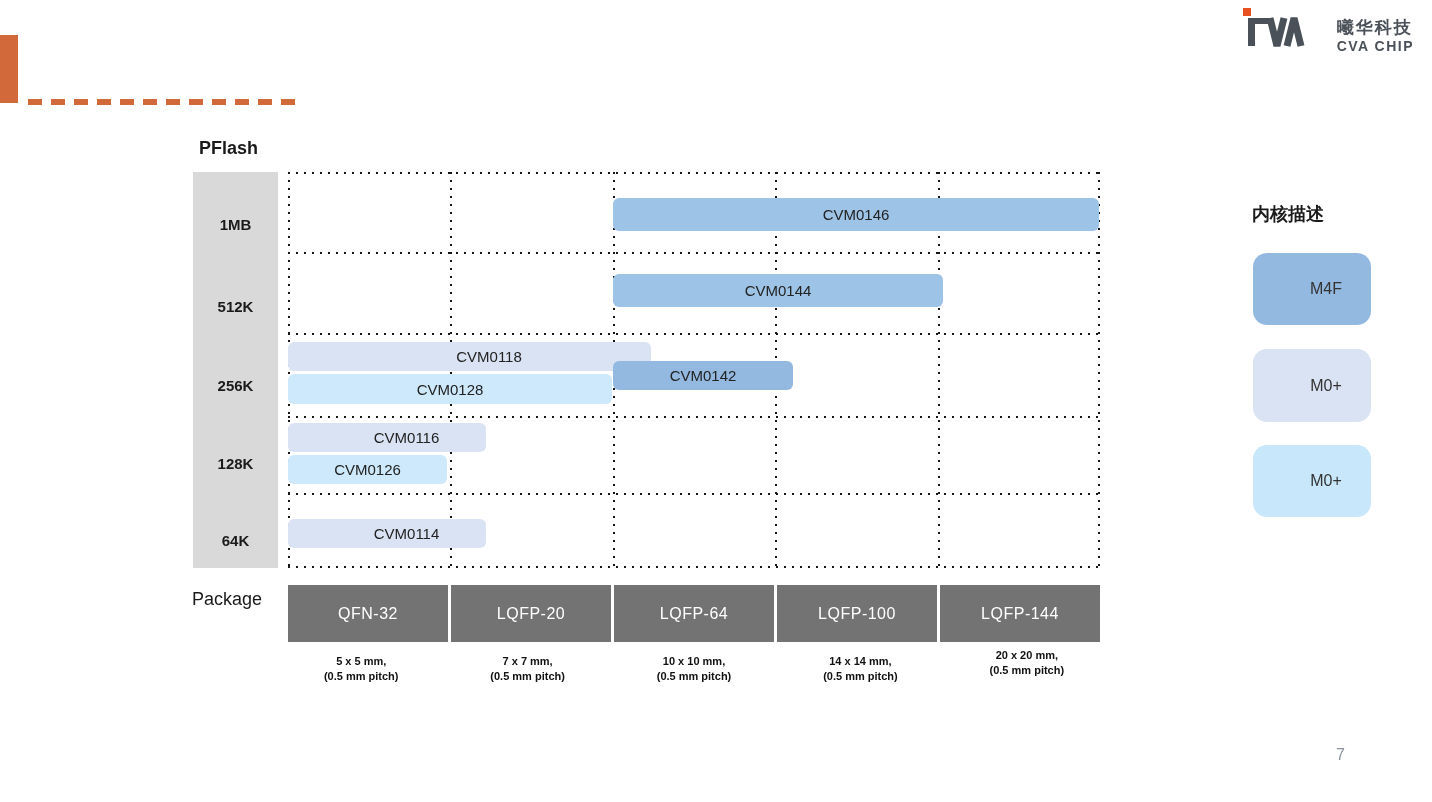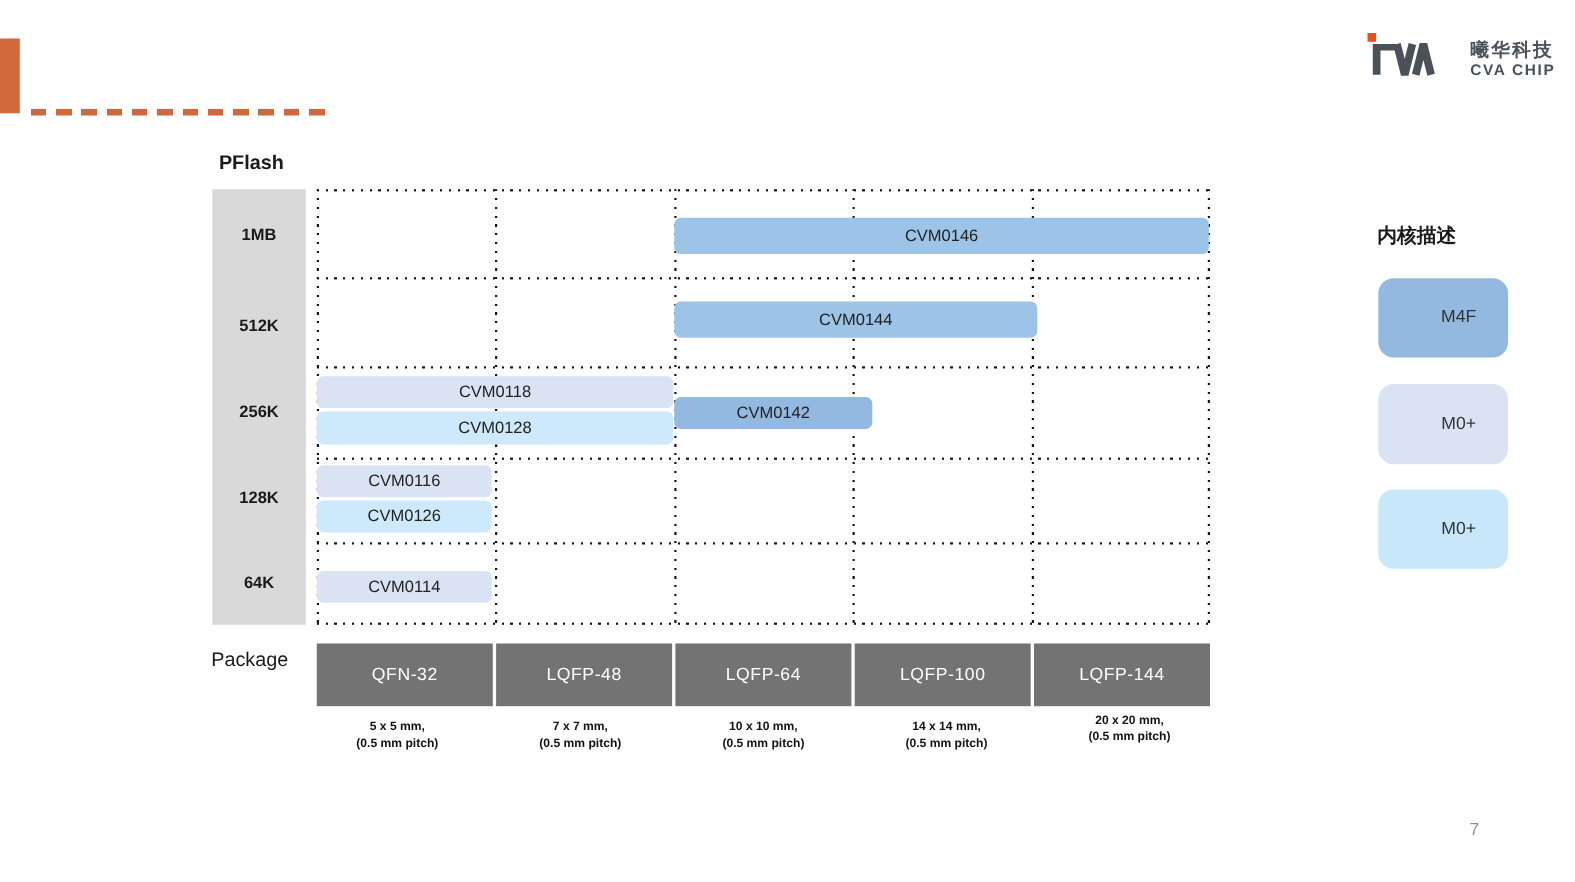--- a/index.html
+++ b/index.html
@@ -7,45 +7,45 @@
          font-family:"Liberation Sans",sans-serif;color:#1a1a1a;}
 
   
   .accent-bar{position:absolute;left:0;top:35px;width:18px;height:68px;background:#d2693b;}
   .page-title{position:absolute;left:34px;top:48px;margin:0;font-family:"DejaVu Serif","Liberation Serif",serif;
               font-size:29px;font-weight:700;color:#111;letter-spacing:1px;}
   .title-dashes{position:absolute;left:28px;top:99px;width:268px;height:6px;
                 background:repeating-linear-gradient(to right,#d2693b 0 14px,transparent 14px 23px);}
 
   
-  .logo{position:absolute;right:18px;top:30px;display:flex;align-items:center;gap:28px;}
+  .logo{position:absolute;right:18px;top:8px;display:flex;align-items:flex-end;gap:28px;}
   .logo-text{display:flex;flex-direction:column;line-height:1.15;color:#4a5158;}
   .logo-cn{font-size:17px;font-weight:700;letter-spacing:2px;}
   .logo-en{font-size:14px;font-weight:700;letter-spacing:1.5px;}
 
   
   .pflash-label{position:absolute;left:199px;top:138px;font-size:18px;font-weight:700;}
   .package-label{position:absolute;left:192px;top:589px;font-size:18px;font-weight:400;}
   .flash-col{position:absolute;left:193px;top:172px;width:85px;height:396px;background:#d9d9d9;}
   .flash-row-label{position:absolute;left:0;width:85px;text-align:center;font-size:15px;font-weight:700;
-                   transform:translateY(-50%);}
+                   transform:translateY(-50%);margin-top:10px;}
 
   
   .grid{position:absolute;left:288px;top:172px;width:812px;height:396px;}
   .vline{position:absolute;top:0;bottom:0;width:2px;
          background:repeating-linear-gradient(to bottom,#151515 0 2px,transparent 2px 8px);}
   .hline{position:absolute;left:0;right:0;height:2px;
          background:repeating-linear-gradient(to right,#151515 0 2px,transparent 2px 8px);}
 
   
   .bar{position:absolute;border-radius:6px;display:flex;align-items:center;justify-content:center;
        font-size:15px;color:#222;}
   .bar-m4f{background:#9dc3e6;}
   .bar-m4f-dark{background:#93b9e0;}
-  .bar-m0-lav{background:#dae3f3;}
+  .bar-m0-lav{background:#dae3f3;padding-left:39px;}
   .bar-m0-blue{background:#cde9fb;}
 
   
   .pkg-row{position:absolute;left:288px;top:585px;width:812px;height:57px;display:flex;gap:3px;}
   .pkg-cell{flex:1;background:#737373;color:#fff;display:flex;align-items:center;justify-content:center;
             font-size:16px;letter-spacing:0.5px;}
   .pkg-size-row{position:absolute;left:288px;top:654px;width:812px;display:flex;gap:20px;}
   .pkg-size{flex:1;text-align:center;font-size:11px;font-weight:700;line-height:1.35;color:#111;}
 
   
@@ -110,21 +110,21 @@
     <div class="bar bar-m0-blue" style="left:0;top:202px;width:324px;height:30px">CVM0128</div>
     <div class="bar bar-m4f-dark" style="left:325px;top:189px;width:180px;height:29px">CVM0142</div>
     <div class="bar bar-m0-lav" style="left:0;top:251px;width:159px;height:29px">CVM0116</div>
     <div class="bar bar-m0-blue" style="left:0;top:283px;width:159px;height:29px">CVM0126</div>
     <div class="bar bar-m0-lav" style="left:0;top:347px;width:159px;height:29px">CVM0114</div>
   </div>
 
   <div class="package-label">Package</div>
   <div class="pkg-row">
     <div class="pkg-cell">QFN-32</div>
-    <div class="pkg-cell">LQFP-48</div>
+    <div class="pkg-cell">LQFP-20</div>
     <div class="pkg-cell">LQFP-64</div>
     <div class="pkg-cell">LQFP-100</div>
     <div class="pkg-cell">LQFP-144</div>
   </div>
   <div class="pkg-size-row">
     <div class="pkg-size">
       <div>5 x 5 mm,</div>
       <div>(0.5 mm pitch)</div>
     </div>
     <div class="pkg-size">

